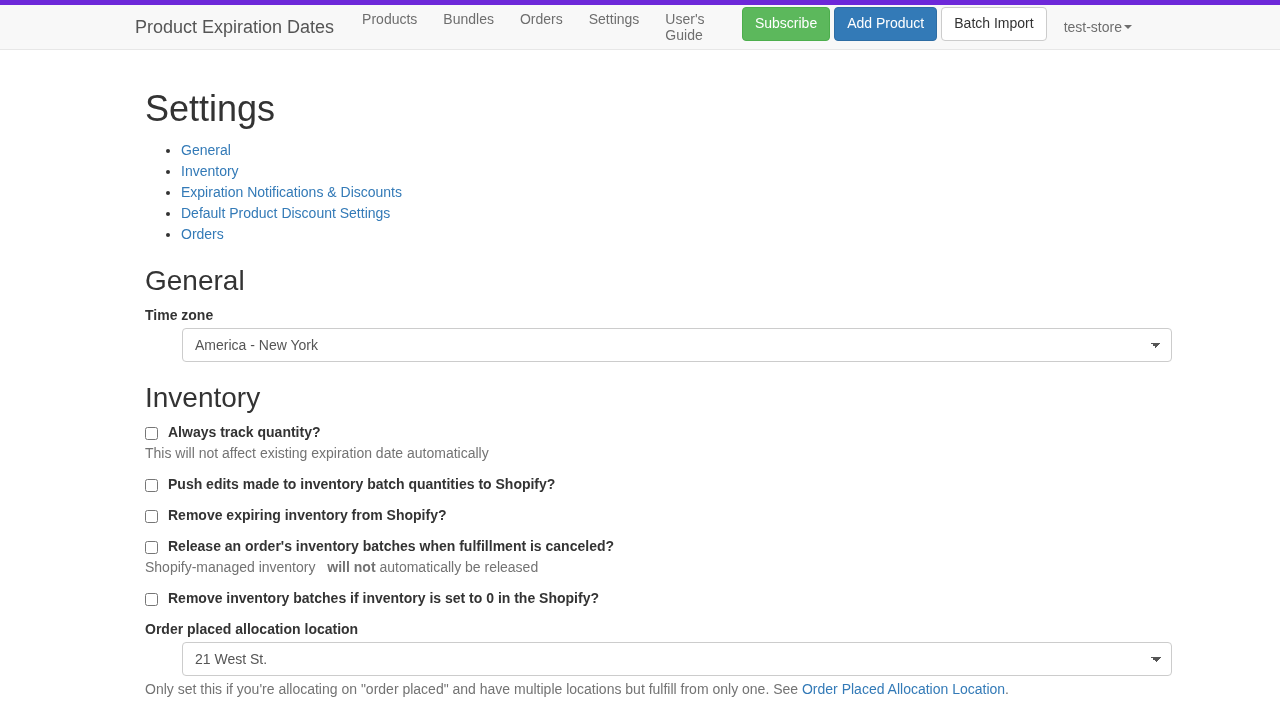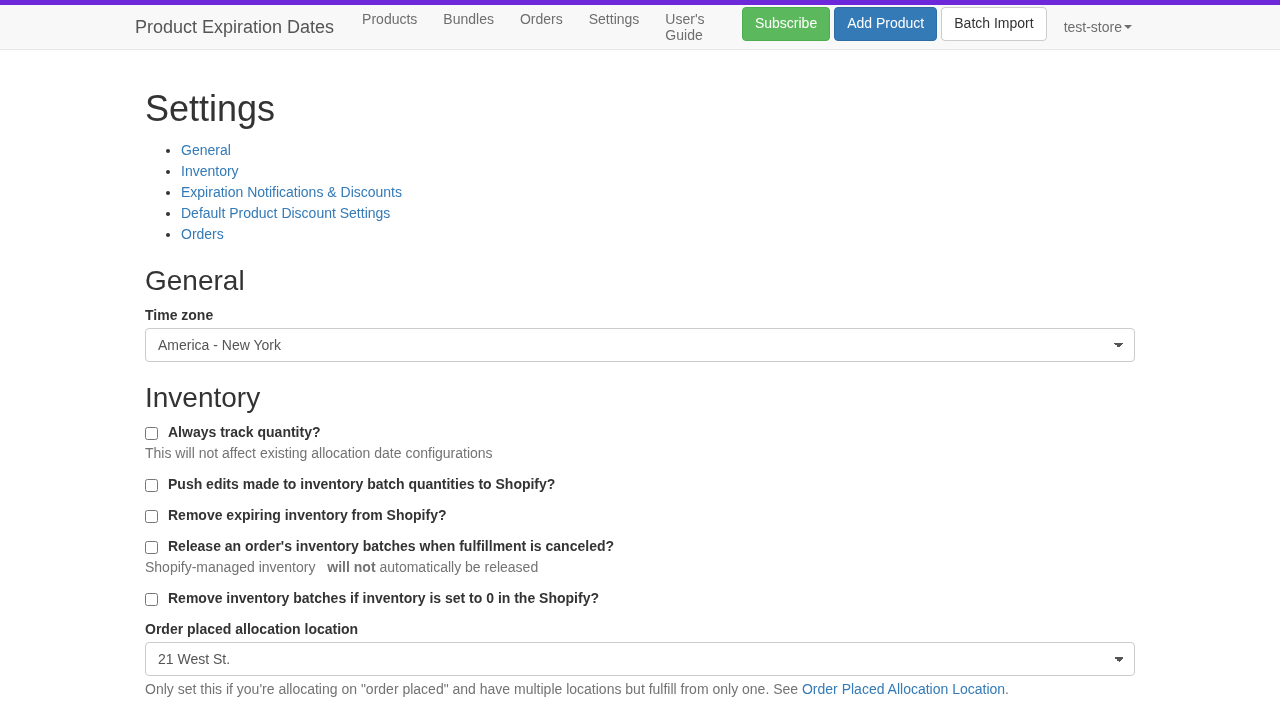--- a/index.html
+++ b/index.html
@@ -18,21 +18,21 @@
 .caret { display: inline-block; width: 0; height: 0; margin-left: 2px; border-top: 4px solid; border-right: 4px solid transparent; border-left: 4px solid transparent; }
 .container { max-width: 1010px; margin: 0 auto; padding: 20px 10px; }
 h1 { font-size: 36px; font-weight: 500; margin: 18px 0 10px; }
 h2 { font-size: 28px; font-weight: 500; margin: 20px 0 10px; }
 ul.toc { list-style: disc; padding-left: 36px; margin-bottom: 10px; }
 ul.toc li { line-height: 1.5; }
 a { color: #337ab7; text-decoration: none; }
 .form-group { margin-bottom: 15px; }
 .label-bold { font-weight: 700; display: block; margin-bottom: 5px; }
 .form-control { display: block; width: 100%; padding: 6px 12px; font-size: 14px; color: #555; background: #fff; border: 1px solid #ccc; border-radius: 4px; height: 34px; }
-select.form-control { appearance: none; background-image: linear-gradient(45deg, transparent 50%, #555 50%), linear-gradient(135deg, #555 50%, transparent 50%); background-position: calc(100% - 15px) 14px, calc(100% - 10px) 14px; background-size: 5px 5px, 5px 5px; background-repeat: no-repeat; }
+select.form-control { appearance: none; background-image: linear-gradient(45deg, transparent 50%, #555 50%), linear-gradient(135deg, #555 50%, transparent 50%); background-position: calc(100% - 15px) 14px, calc(100% - 10px) 14px; background-size: 5px 5px, 5px 5px; background-repeat: no-repeat; margin-left: 37px; }
 .checkbox-label { font-weight: 700; display: flex; align-items: flex-end; gap: 10px; margin: 0 0 4px; }
 .checkbox-label input { margin: 0; }
 .help-block { color: #737373; font-size: 14px; margin: 5px 0 15px; }
 .help-inline { color: #737373; }
 .help-inline-strong { font-weight: 700; color: #737373; margin-left: 8px; }
 </style>
 </head>
 <body>
 
 <div class="navbar">
@@ -85,21 +85,21 @@
     </select>
   </div>
 
   <h2>Inventory</h2>
 
   <div class="form-group">
     <label class="checkbox-label">
       <input type="checkbox" style="">
       <span>Always track quantity?</span>
     </label>
-    <div class="help-block">This will not affect existing allocation date configurations</div>
+    <div class="help-block">This will not affect existing expiration date automatically</div>
   </div>
 
   <div class="form-group">
     <label class="checkbox-label">
       <input type="checkbox" style="">
       <span>Push edits made to inventory batch quantities to Shopify?</span>
     </label>
   </div>
 
   <div class="form-group">

